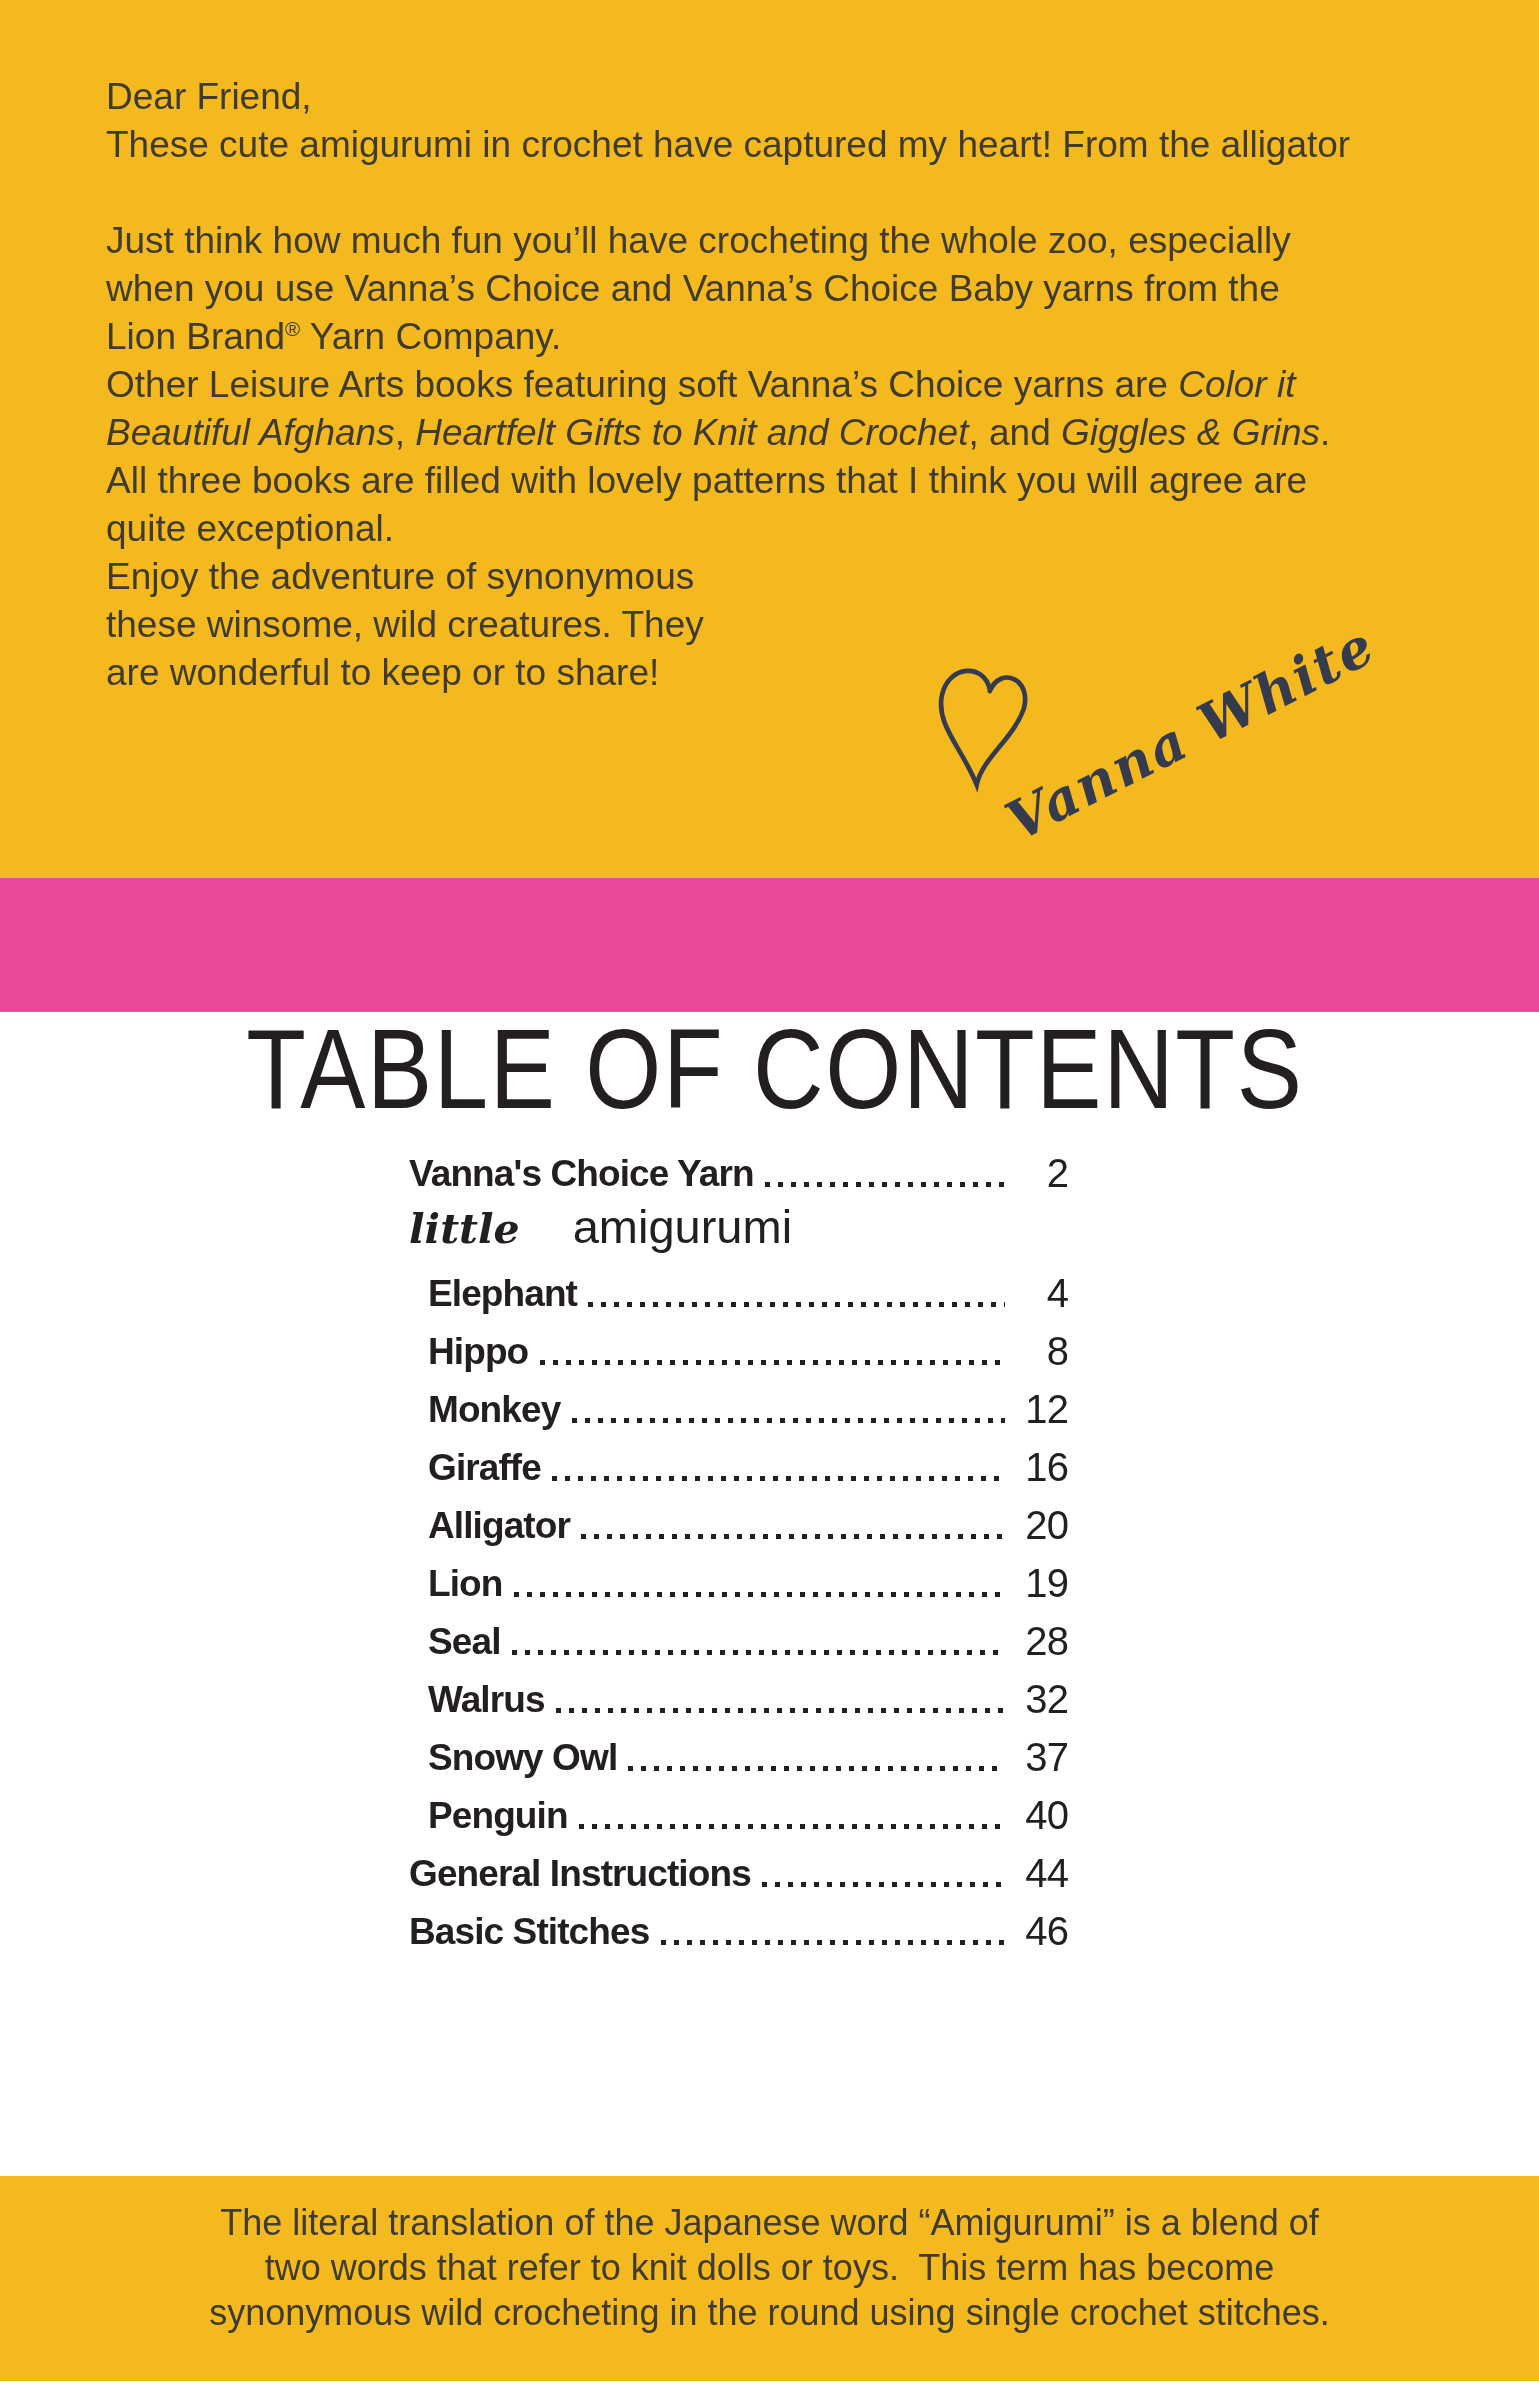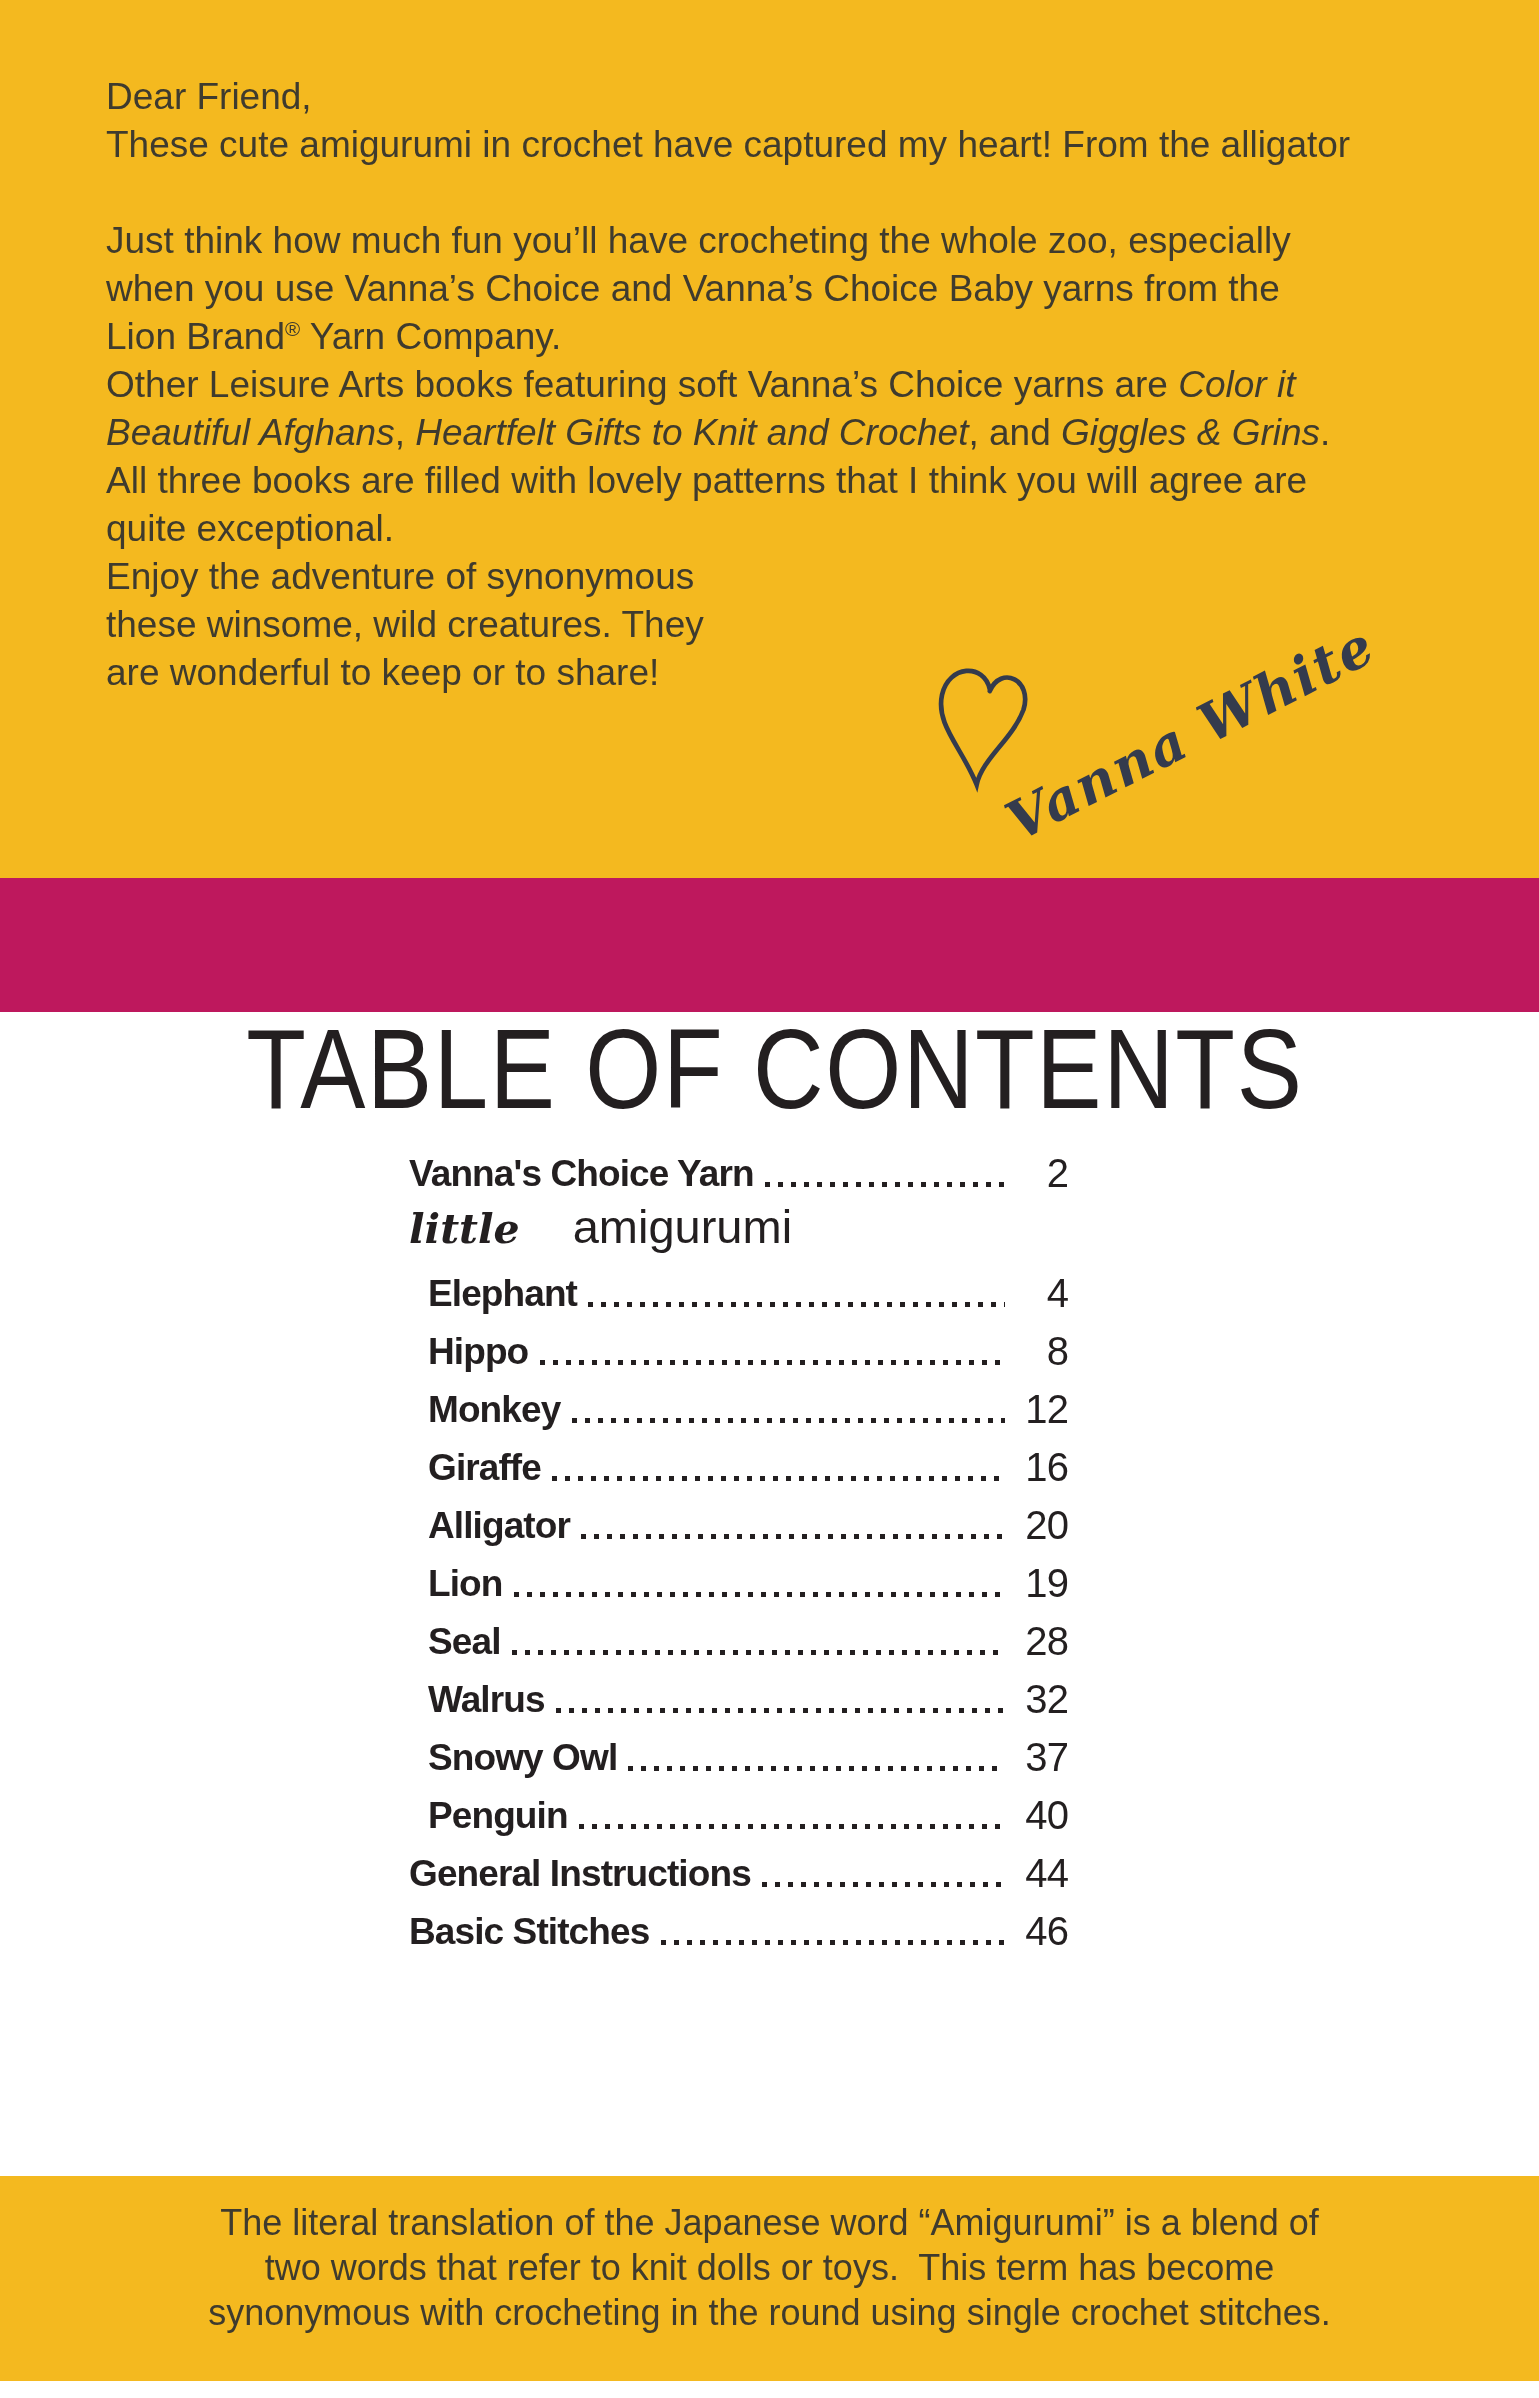--- a/index.html
+++ b/index.html
@@ -1,19 +1,19 @@
 <!DOCTYPE html>
 <html style="font-size:15px"><head>
 <meta charset="utf-8">
 <style>
   html,body{margin:0;padding:0;background:#ffffff;}
   .page{
     position:relative;
     width:1539px;height:2399px;
-    background:#be185d;
+    background:#ec4899;
     font-family:"Liberation Sans", sans-serif;
     overflow:hidden;
   }
 
   
   .letter{
     position:relative;
     width:100%;height:878px;
     background:#F4B91F;
     box-sizing:border-box;
@@ -209,19 +209,19 @@
         <span class="toc-label">Basic Stitches</span>
         <span class="toc-dots"></span>
         <span class="toc-page">46</span>
       </div>
 
     </div>
   </section>
 
   <section class="note"><span>The literal translation of the Japanese word “Amigurumi” is a blend of</span><br>
     <span>two words that refer to knit dolls or toys.&nbsp; This term has become</span><br>
-    <span>synonymous with crocheting in the round using single crochet stitches.</span>
+    <span>synonymous wild crocheting in the round using single crochet stitches.</span>
   </section>
 
   <div class="white-gap"></div>
 
 </div>
 
 
 </body></html>

